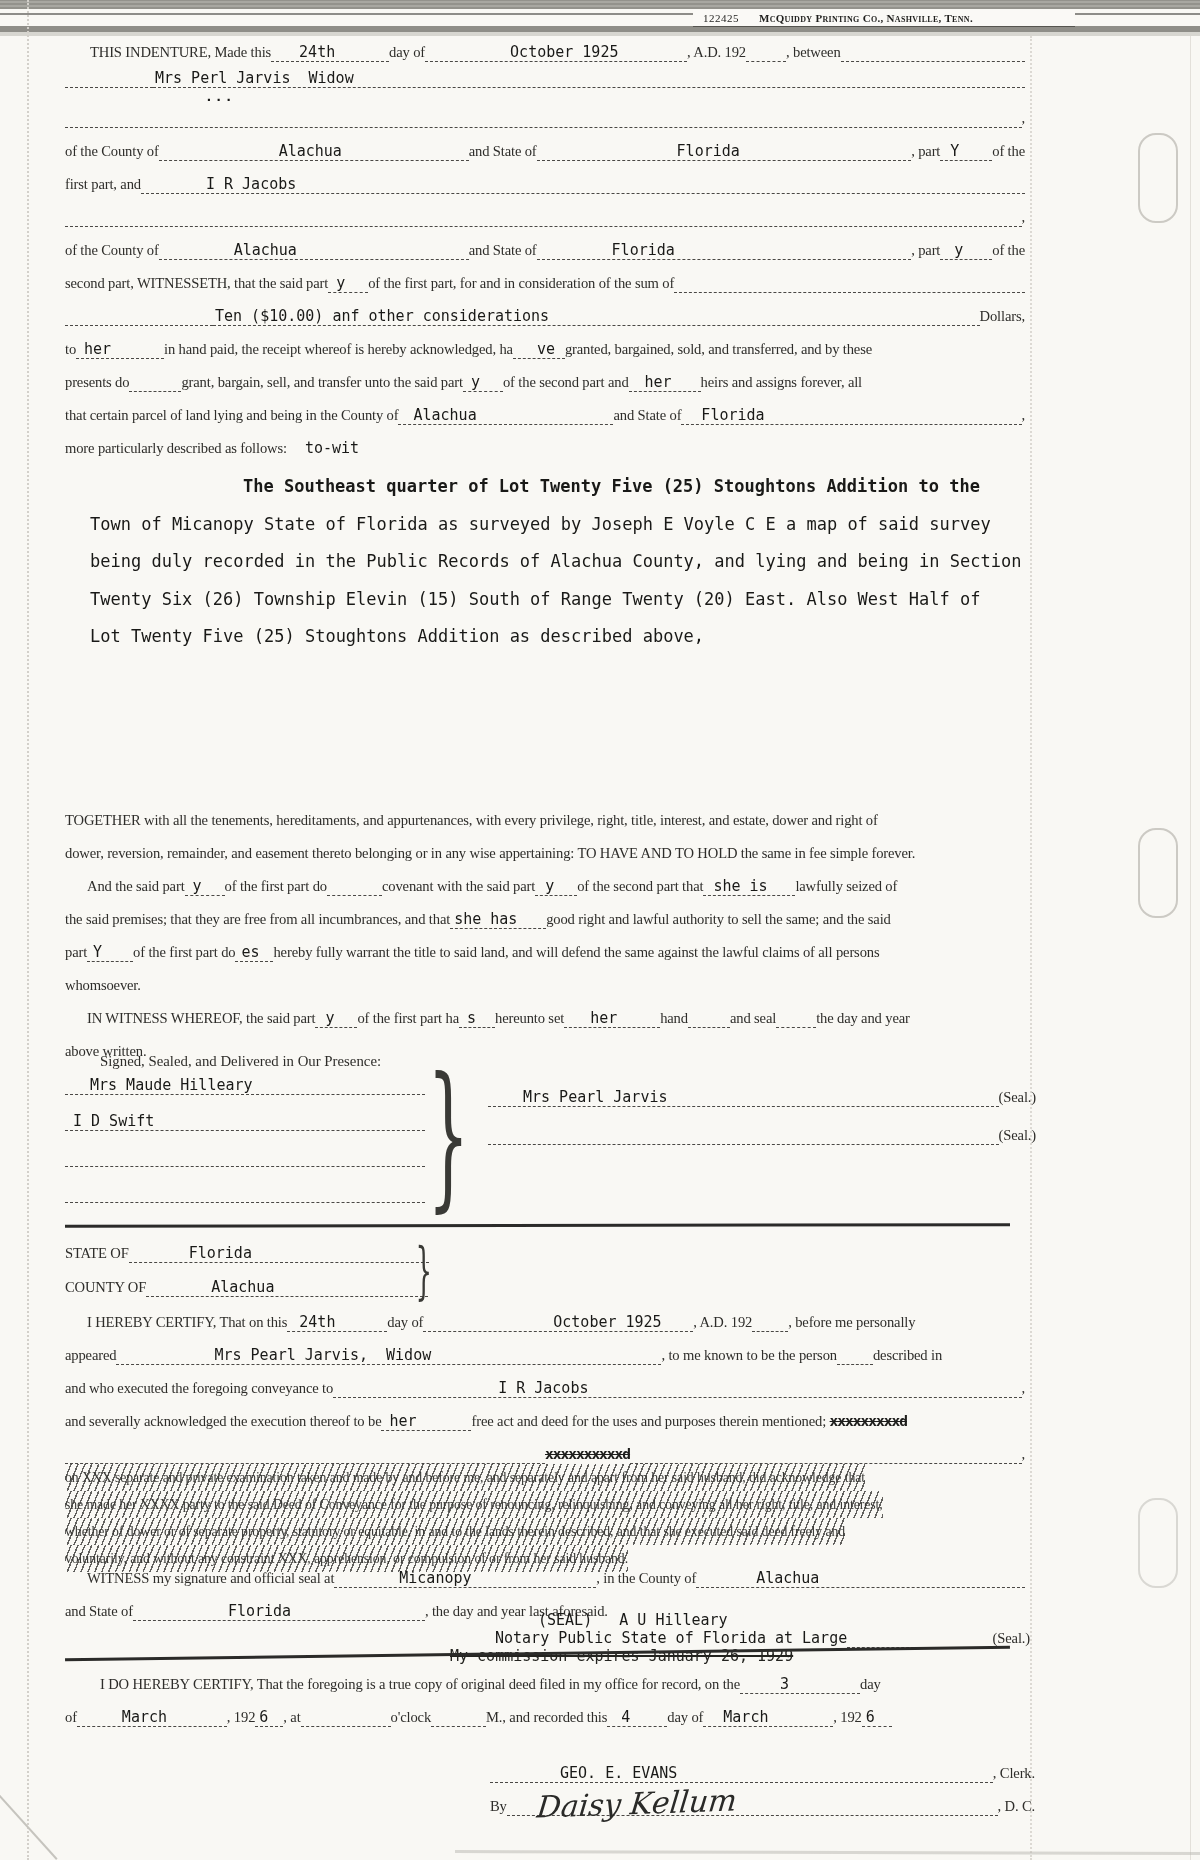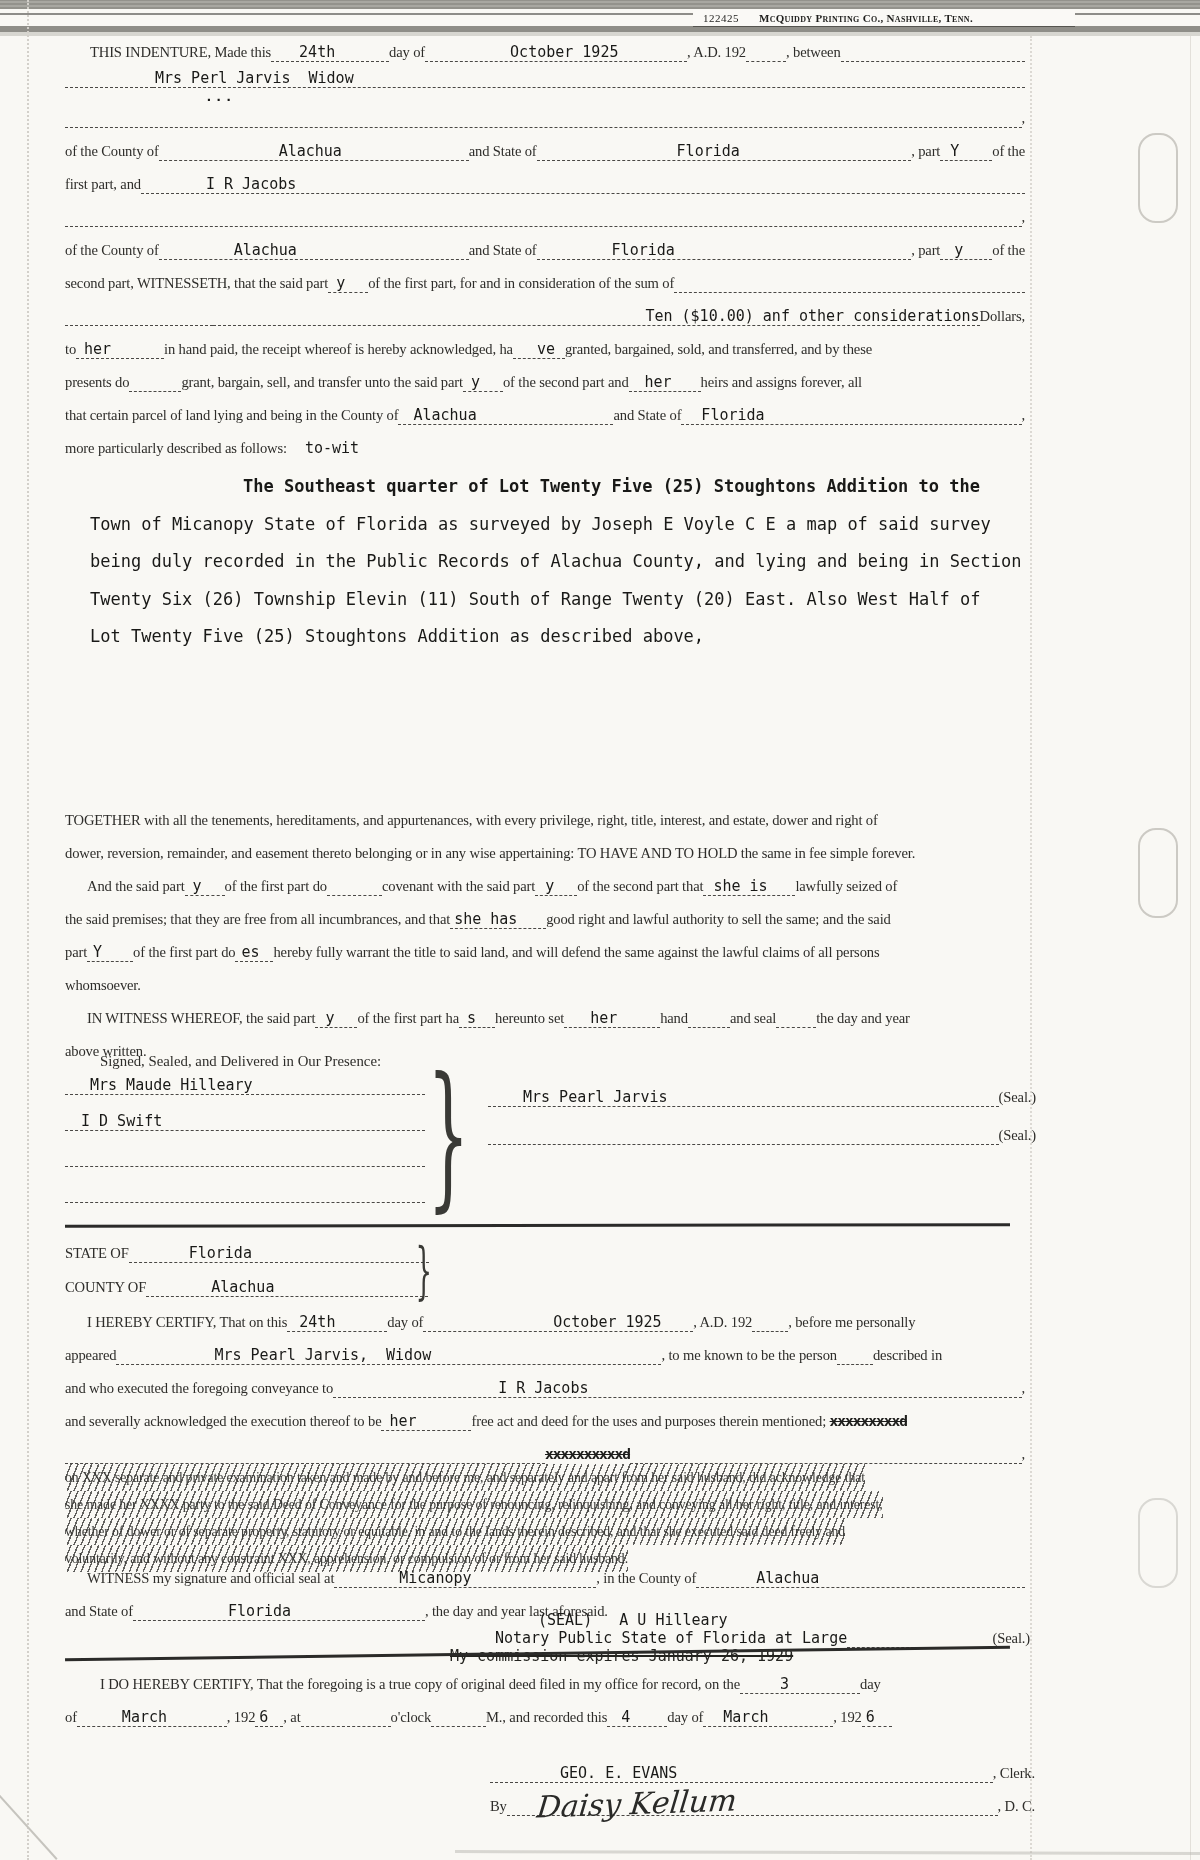--- a/index.html
+++ b/index.html
@@ -118,21 +118,21 @@
       <span class="seg-p">of the</span>
     </div>
     <div class="formline">
       <span class="seg-p">second part, WITNESSETH, that the said part</span>
       <span class="seg-f" style="width: 40px;"><span class="fill-typed" style="margin-left: 8px;">y</span></span>
       <span class="seg-p">of the first part, for and in consideration of the sum of</span>
       <span class="seg-f" style="flex: 1 1 30px;"><span class="fill-typed">&nbsp;</span></span>
     </div>
     <div class="formline">
       <span class="seg-f" style="width: 148px;"><span class="fill-typed">&nbsp;</span></span>
-      <span class="seg-f" style="flex: 1 1 30px; text-align: right;"><span class="fill-typed" style="margin-left: 2px;">Ten ($10.00) anf other considerations</span></span>
+      <span class="seg-f" style="flex: 1 1 30px;"><span class="fill-typed" style="margin-left: 2px;">Ten ($10.00) anf other considerations</span></span>
       <span class="seg-p">Dollars,</span>
     </div>
     <div class="formline">
       <span class="seg-p">to</span>
       <span class="seg-f" style="width: 88px;"><span class="fill-typed" style="margin-left: 8px;">her</span></span>
       <span class="seg-p">in hand paid, the receipt whereof is hereby acknowledged, ha</span>
       <span class="seg-f" style="width: 52px;"><span class="fill-typed" style="margin-left: 24px;">ve</span></span>
       <span class="seg-p">granted, bargained, sold, and transferred, and by these</span>
     </div>
     <div class="formline">
@@ -162,21 +162,21 @@
     <div class="formline" style="padding-left: 165px; font-weight: bold;">
       <span class="seg-t">The Southeast quarter of Lot Twenty Five (25) Stoughtons Addition to the</span>
     </div>
     <div class="formline" style="padding-left: 12px;">
       <span class="seg-t">Town of Micanopy State of Florida as surveyed by Joseph E Voyle C E a map of said survey</span>
     </div>
     <div class="formline" style="padding-left: 12px;">
       <span class="seg-t">being duly recorded in the Public Records of Alachua County, and lying and being in Section</span>
     </div>
     <div class="formline" style="padding-left: 12px;">
-      <span class="seg-t">Twenty Six (26) Township Elevin (11) South of Range Twenty (20) East. Also West Half of</span>
+      <span class="seg-t">Twenty Six (26) Township Elevin (15) South of Range Twenty (20) East. Also West Half of</span>
     </div>
     <div class="formline" style="padding-left: 12px;">
       <span class="seg-t">Lot Twenty Five (25) Stoughtons Addition as described above,</span>
     </div>
   </div>
 
 <div class="block" style="left:65px;top:804px;width:960px;--lh:33px">
     <div class="formline">
       <span class="seg-p">TOGETHER with all the tenements, hereditaments, and appurtenances, with every privilege, right, title, interest, and estate, dower and right of</span>
     </div>
@@ -226,21 +226,21 @@
       <span class="seg-p">above written.</span>
     </div>
   </div>
 
 <div class="abs sig-head" style="left:100px;top:1053px">Signed, Sealed, and Delivered in Our Presence:</div>
 <div class="block" style="left:65px;top:1076px;width:360px;--lh:36px">
     <div class="formline">
       <span class="seg-f" style="flex: 1 1 30px;"><span class="fill-typed" style="margin-left: 25px;">Mrs Maude Hilleary</span></span>
     </div>
     <div class="formline">
-      <span class="seg-f" style="flex: 1 1 30px;"><span class="fill-typed" style="margin-left: 16px;">I D Swift</span></span>
+      <span class="seg-f" style="flex: 1 1 30px;"><span class="fill-typed" style="margin-left: 8px;">I D Swift</span></span>
     </div>
     <div class="formline">
       <span class="seg-f" style="flex: 1 1 30px;"><span class="fill-typed">&nbsp;</span></span>
     </div>
     <div class="formline">
       <span class="seg-f" style="flex: 1 1 30px;"><span class="fill-typed">&nbsp;</span></span>
     </div>
   </div>
 <span class="abs brace" style="left:398px;top:1046px;font-size:158px;line-height:176px">}</span>
 <div class="block" style="left:488px;top:1078px;width:548px;--lh:38px">

